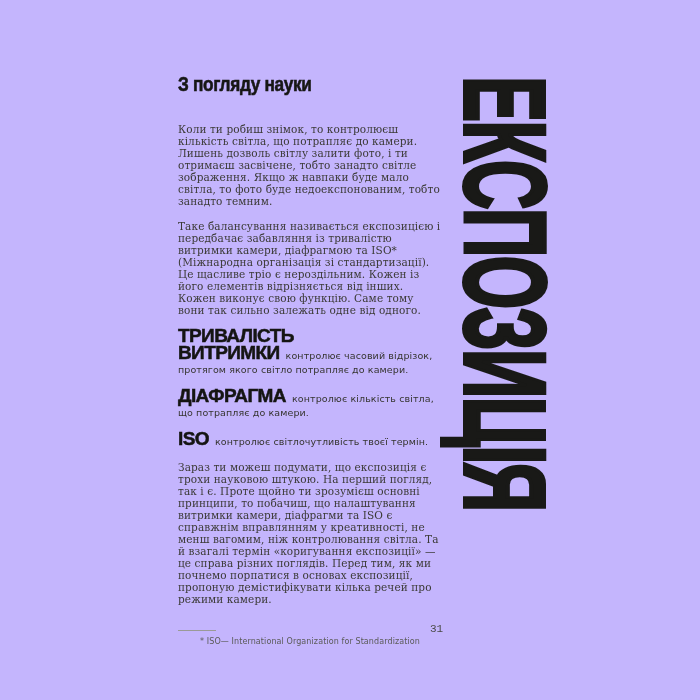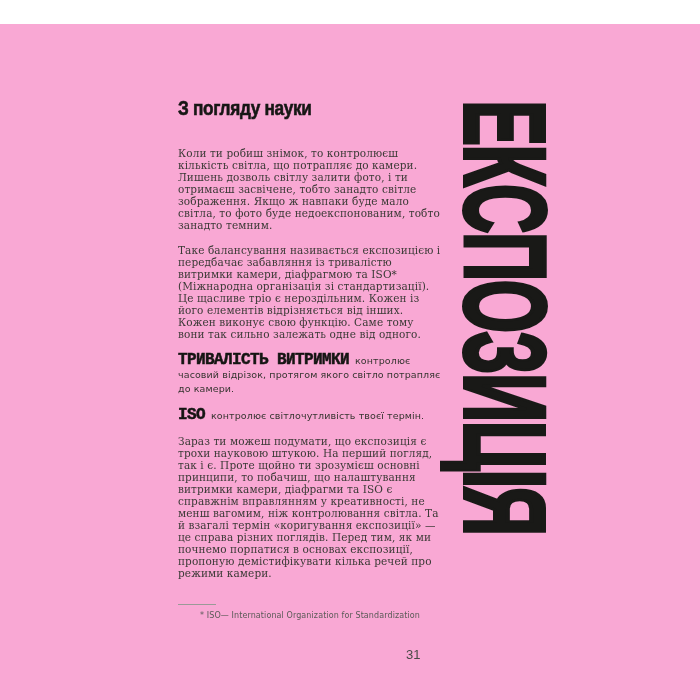--- a/index.html
+++ b/index.html
@@ -1,21 +1,21 @@
 <!DOCTYPE html>
 <html><head>
 <meta charset="utf-8">
 <style>
   html,body{margin:0;padding:0;}
   body{
     width:700px;height:700px;position:relative;overflow:hidden;
     background:#ffffff;
     font-family:"DejaVu Serif","Liberation Serif",serif;
   }
-  .canvas{position:absolute;inset:0;background:#f9a8d4;margin-top:24px;}
+  .canvas{position:absolute;inset:0;background:#c4b5fd;}
 
   .content{
     position:absolute;left:178px;top:72px;width:264px;
     color:#3b3a36;
   }
   h1.page-title{
     margin:0 0 27px 0;
     font-family:"Liberation Sans","DejaVu Sans",sans-serif;
     font-weight:800;
     font-size:21px;
@@ -33,23 +33,23 @@
     line-height:12px;
     letter-spacing:0.1px;
     color:#3b3a36;
   }
   .term{
     margin:0 0 12px 0;
     font-size:10px;
     line-height:14px;
   }
   .term-label{
-    font-family:Liberation Mono, monospace;
+    font-family:Liberation Sans, sans-serif;
     font-weight:800;
-    font-size:16px;
+    font-size:19px;
     letter-spacing:-0.6px;
     color:#151513;
     -webkit-text-stroke:0.5px #151513;
     margin-right:6px;
   }
   .term-desc{
     font-family:"DejaVu Sans","Liberation Sans",sans-serif;
     font-size:9.5px;
     color:#35342f;
     letter-spacing:0.1px;
@@ -74,42 +74,45 @@
     font-family:"Liberation Sans","DejaVu Sans",sans-serif;
     font-weight:900;
     font-size:115px;
     line-height:115px;
     letter-spacing:-3px;
     color:#191917;
     -webkit-text-stroke:4px #191917;
     white-space:nowrap;
   }
   .page-number{
-    position:absolute;left:406px;top:623px;
-    font-size:13px;color:#4a4a47;
-    font-family:Liberation Sans, sans-serif;
+    position:absolute;left:430px;top:623px;
+    font-size:11px;color:#4a4a47;
+    font-family:Liberation Mono, monospace;
   }
 </style>
 </head>
 <body>
 
 <div class="canvas">
 
   <main class="content">
 
     <h1 class="page-title">З погляду науки</h1>
 
     <p class="body">Коли ти робиш знімок, то контролюєш кількість світла, що потрапляє до камери. Лишень дозволь світлу залити фото, і ти отримаєш засвічене, тобто занадто світле зображення. Якщо ж навпаки буде мало світла, то фото буде недоекспонованим, тобто занадто темним.</p>
 
     <p class="body">Таке балансування називається експозицією і передбачає забавляння із тривалістю витримки камери, діафрагмою та ISO* (Міжнародна організація зі стандартизації). Це щасливе тріо є нероздільним. Кожен із його елементів відрізняється від інших. Кожен виконує свою функцію. Саме тому вони так сильно залежать одне від одного.</p>
 
     <div class="term">
       <span class="term-label">ТРИВАЛІСТЬ ВИТРИМКИ</span><span class="term-desc">контролює часовий відрізок, протягом якого світло потрапляє до камери.</span>
     </div>
 
+    <div class="term">
+      <span class="term-label">ДІАФРАГМА</span><span class="term-desc">контролює кількість світла, що потрапляє до камери.</span>
+    </div>
 
     <div class="term">
       <span class="term-label">ISO</span><span class="term-desc">контролює світлочутливість твоєї термін.</span>
     </div>
 
     <p class="body outro">Зараз ти можеш подумати, що експозиція є трохи науковою штукою. На перший погляд, так і є. Проте щойно ти зрозумієш основні принципи, то побачиш, що налаштування витримки камери, діафрагми та ISO є справжнім вправлянням у креативності, не менш вагомим, ніж контролювання світла. Та й взагалі термін «коригування експозиції» — це справа різних поглядів. Перед тим, як ми почнемо порпатися в основах експозиції, пропоную демістифікувати кілька речей про режими камери.</p>
 
     <div class="footnote-rule"></div>
 
     <div class="footnote">* ISO— International Organization for Standardization</div>

